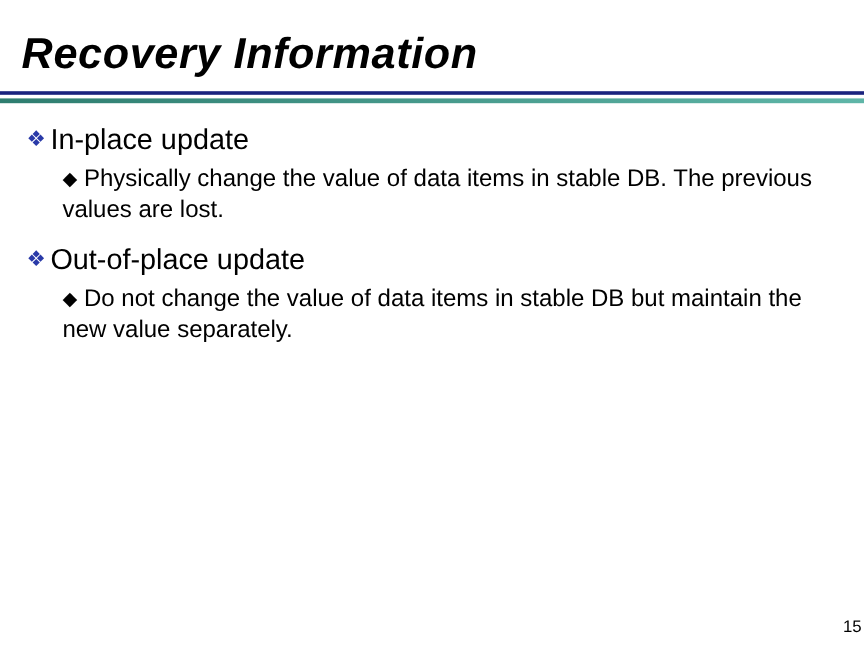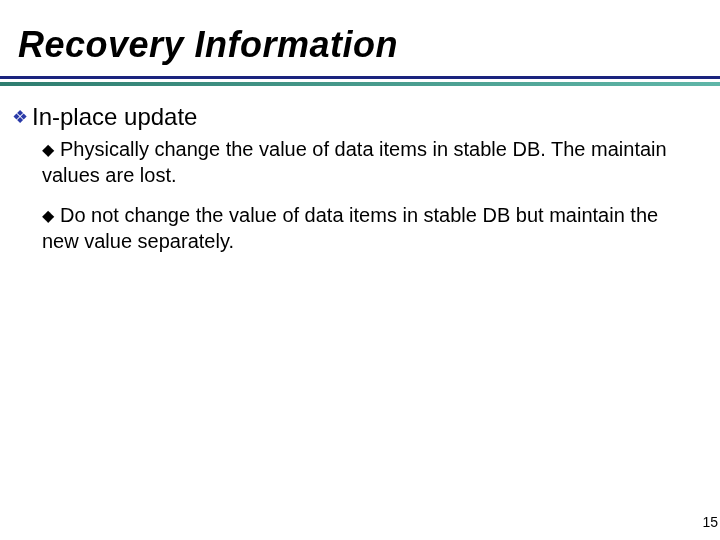--- a/index.html
+++ b/index.html
@@ -40,21 +40,21 @@
     background: #1a237e;
   }
   .rule .bot {
     height: 4px;
     margin-top: 3px;
     background: linear-gradient(to right, #2e7d6f, #5fb6a8);
   }
   .body {
     position: absolute;
     top: 96px;
-    left: 12px;
+    left: 22px;
     right: 24px;
   }
   .l1 {
     margin-top: 6px;
     margin-bottom: 4px;
     font-size: 24px;
     line-height: 1.25;
   }
   .l1 .bullet {
     color: #2a3aa8;
@@ -96,23 +96,26 @@
     <div class="top"></div>
     <div class="bot"></div>
   </div>
 
   <div class="body">
 
     <div class="l1">
       <span class="bullet">❖</span><span>In-place update</span>
     </div>
     <div class="l2">
-      <span class="bullet">◆</span><span>Physically change the value of data items in stable DB. The maintain values are lost.</span>
+      <span class="bullet">◆</span><span>Physically change the value of data items in stable DB. The previous values are lost.</span>
     </div>
 
+    <div class="l1">
+      <span class="bullet">❖</span><span>Out-of-place update</span>
+    </div>
     <div class="l2">
       <span class="bullet">◆</span><span>Do not change the value of data items in stable DB but maintain the new value separately.</span>
     </div>
 
     <div class="spacer"></div>
 
 
   </div>
 
   <div class="pagenum">15</div>

